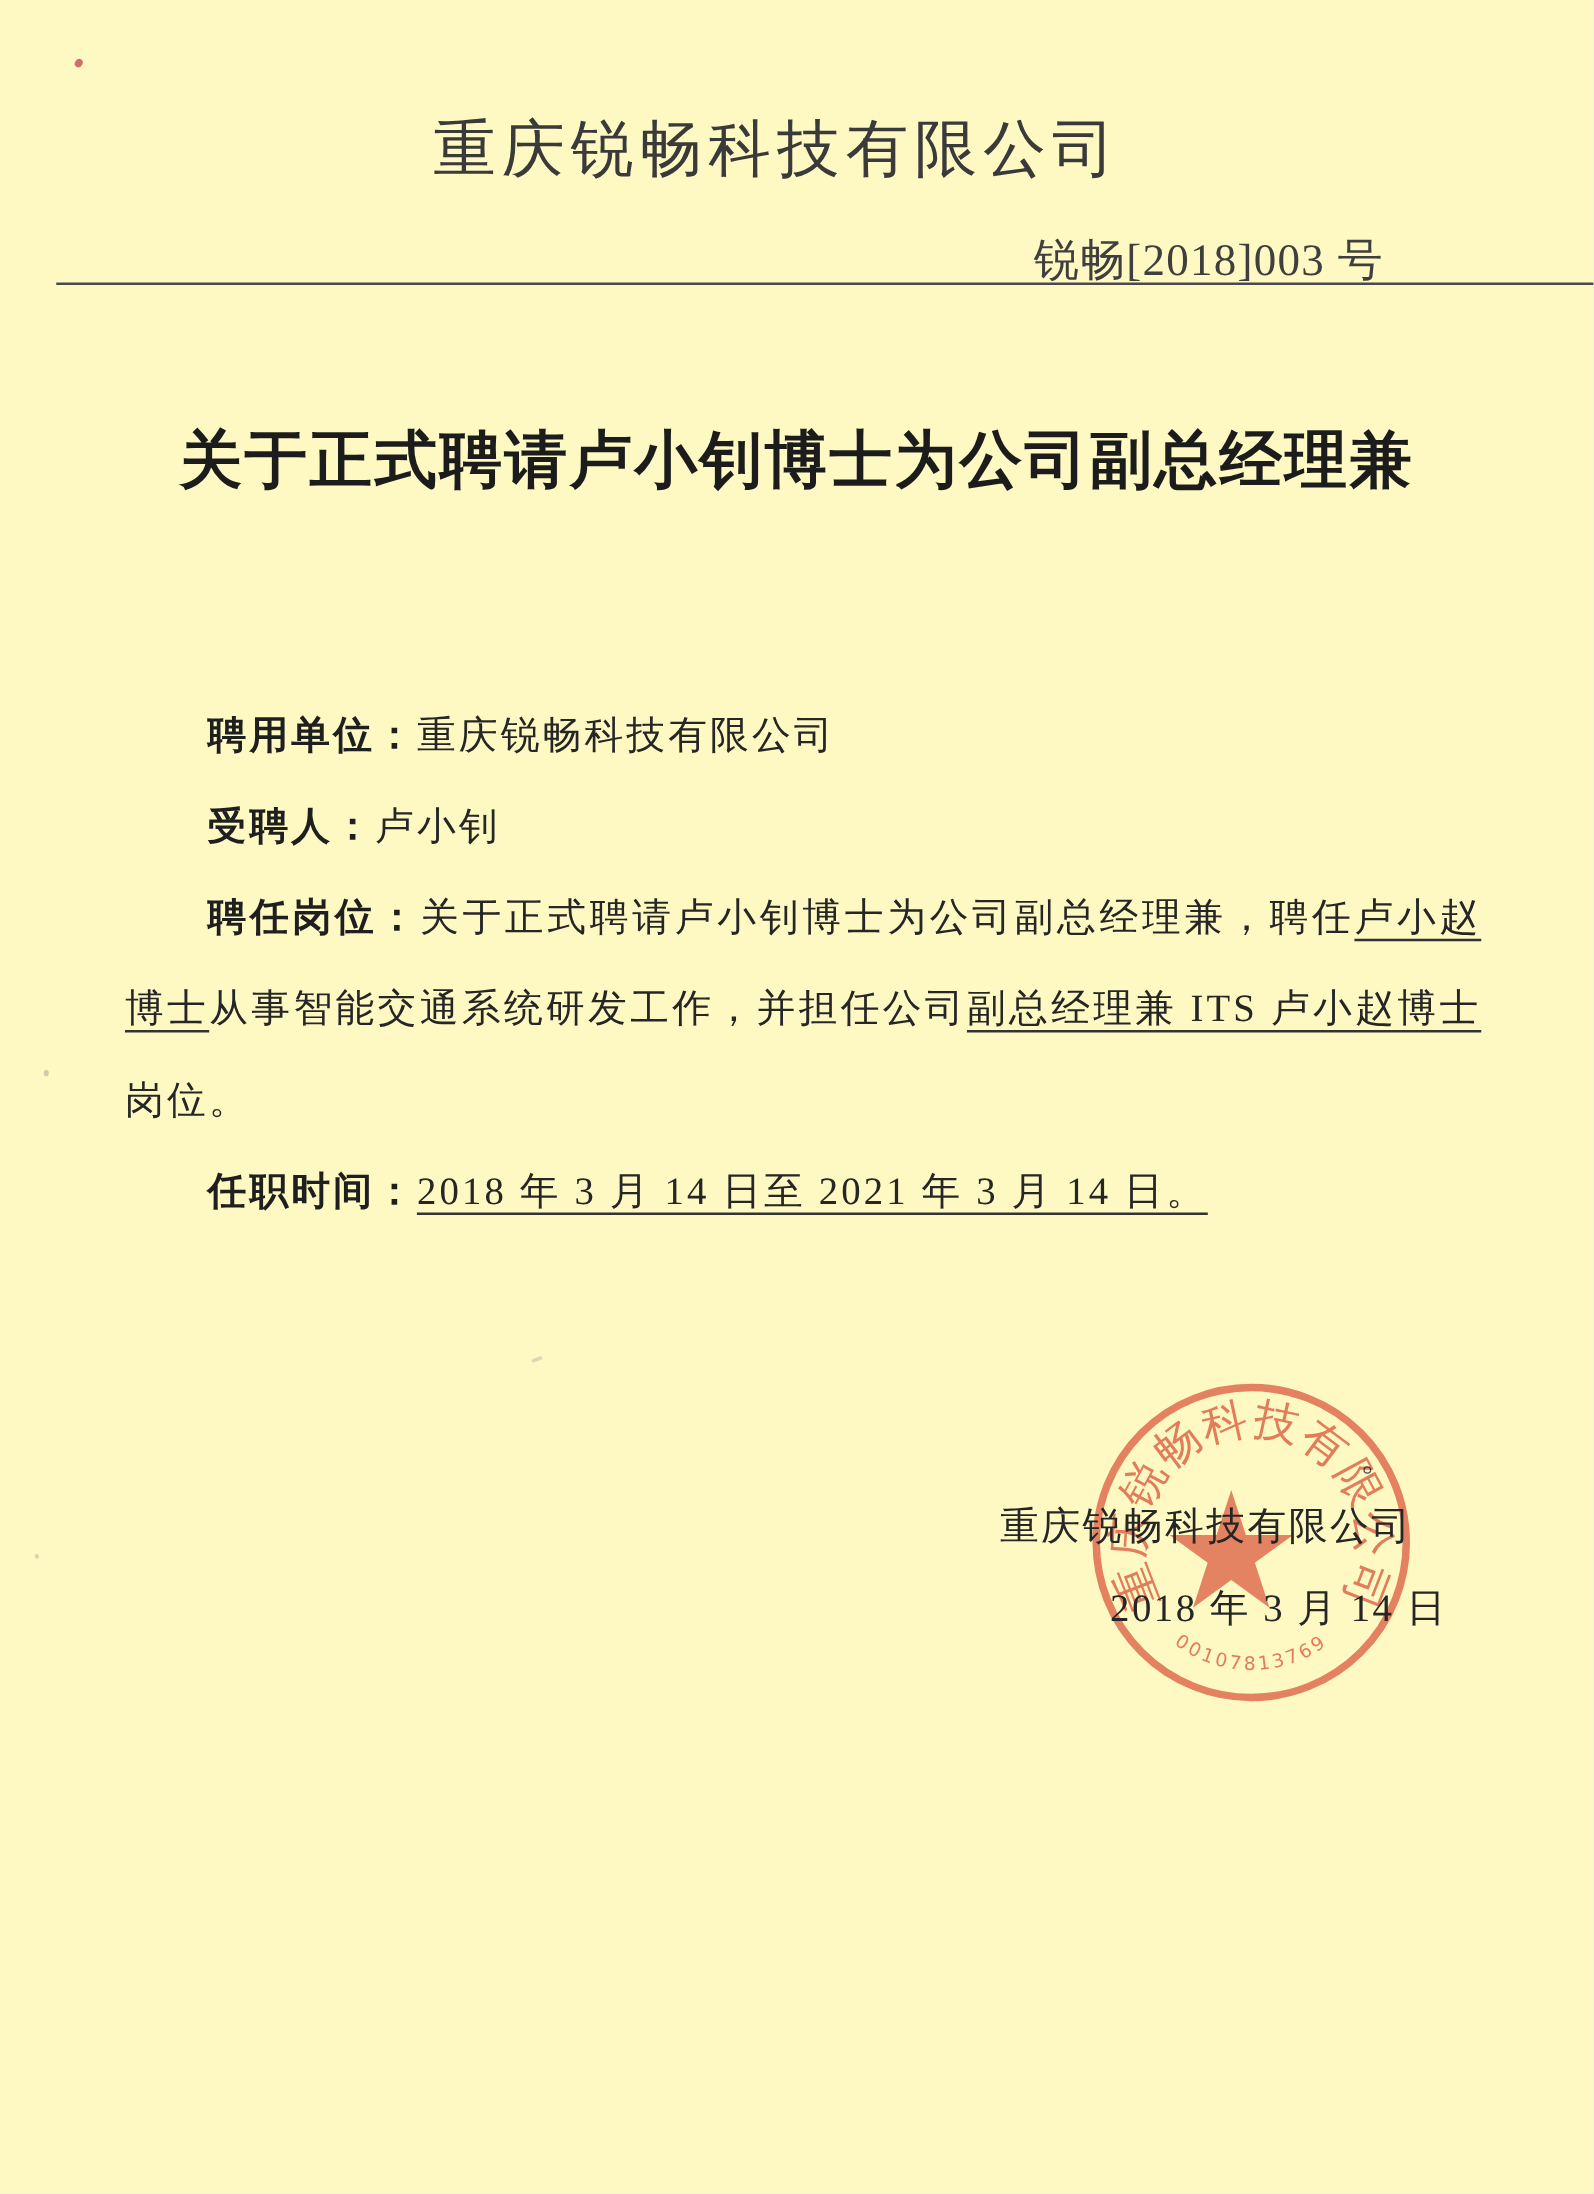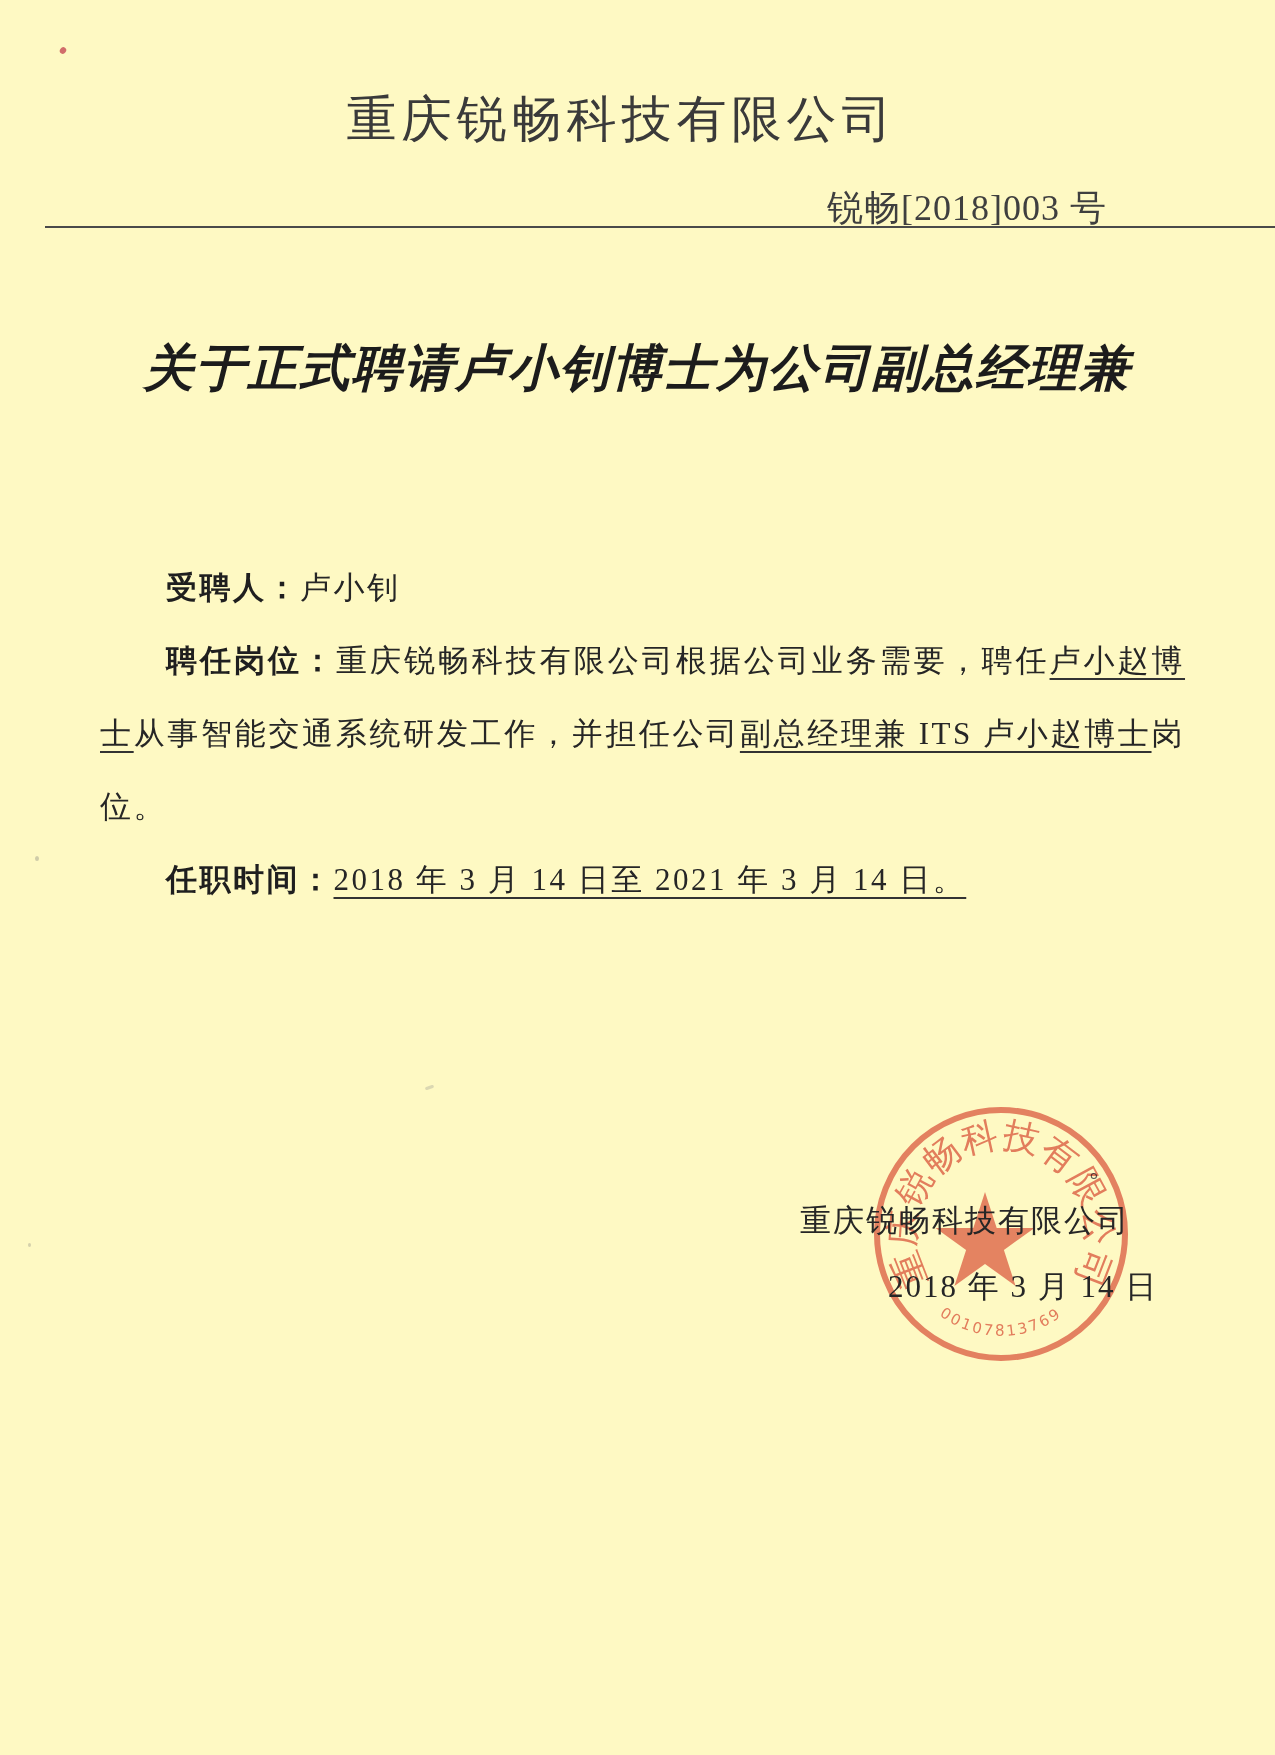--- a/index.html
+++ b/index.html
@@ -26,21 +26,21 @@
     white-space:nowrap;
   }
   .header-rule{
     position:absolute;top:226px;left:45px;width:1230px;height:2px;
     background:#4a4a4a;
   }
   .doc-title{
     position:absolute;top:328px;left:0;width:1275px;
     text-align:center;
     font-size:50px;font-weight:bold;line-height:80px;
-    letter-spacing:2px;color:#1c1c1c;font-style:italic;
+    letter-spacing:2px;color:#1c1c1c;
   }
   .body-text{
     position:absolute;top:551px;left:100px;width:1085px;
     font-size:31px;line-height:73px;letter-spacing:2.5px;
     color:#262626;
   }
   .body-text p{margin:0;text-indent:66px;text-align:justify;}
   .field-label{font-weight:bold;color:#1f1f1f;}
   .u{
     text-decoration:underline;
@@ -84,24 +84,25 @@
 
   <div class="doc-number">锐畅[2018]003 号</div>
 
   <div class="header-rule"></div>
 
   <div class="doc-title">
     <div>关于正式聘请卢小钊博士为公司副总经理兼</div>
   </div>
 
   <div class="body-text">
+    <p><span class="field-label">聘用单位：</span><span>重庆锐畅科技有限公司</span></p>
 
     <p><span class="field-label">受聘人：</span><span>卢小钊</span></p>
 
-    <p><span class="field-label">聘任岗位：</span><span>重庆锐畅科技有限公司根据公司业务需要，聘任</span><span class="u">卢小赵博士</span><span>从事智能交通系统研发工作，并担任公司</span><span class="u">副总经理兼 ITS 卢小赵博士</span><span>岗位。</span></p>
+    <p><span class="field-label">聘任岗位：</span><span>关于正式聘请卢小钊博士为公司副总经理兼，聘任</span><span class="u">卢小赵博士</span><span>从事智能交通系统研发工作，并担任公司</span><span class="u">副总经理兼 ITS 卢小赵博士</span><span>岗位。</span></p>
 
     <p><span class="field-label">任职时间：</span><span class="u">2018 年 3 月 14 日至 2021 年 3 月 14 日。</span></p>
   </div>
 
   <div class="signature-company">重庆锐畅科技有限公司</div>
 
   <div class="signature-date">2018 年 3 月 14 日</div>
 
   <svg class="stamp" viewBox="-135 -135 270 270" xmlns="http://www.w3.org/2000/svg">
     <defs>

